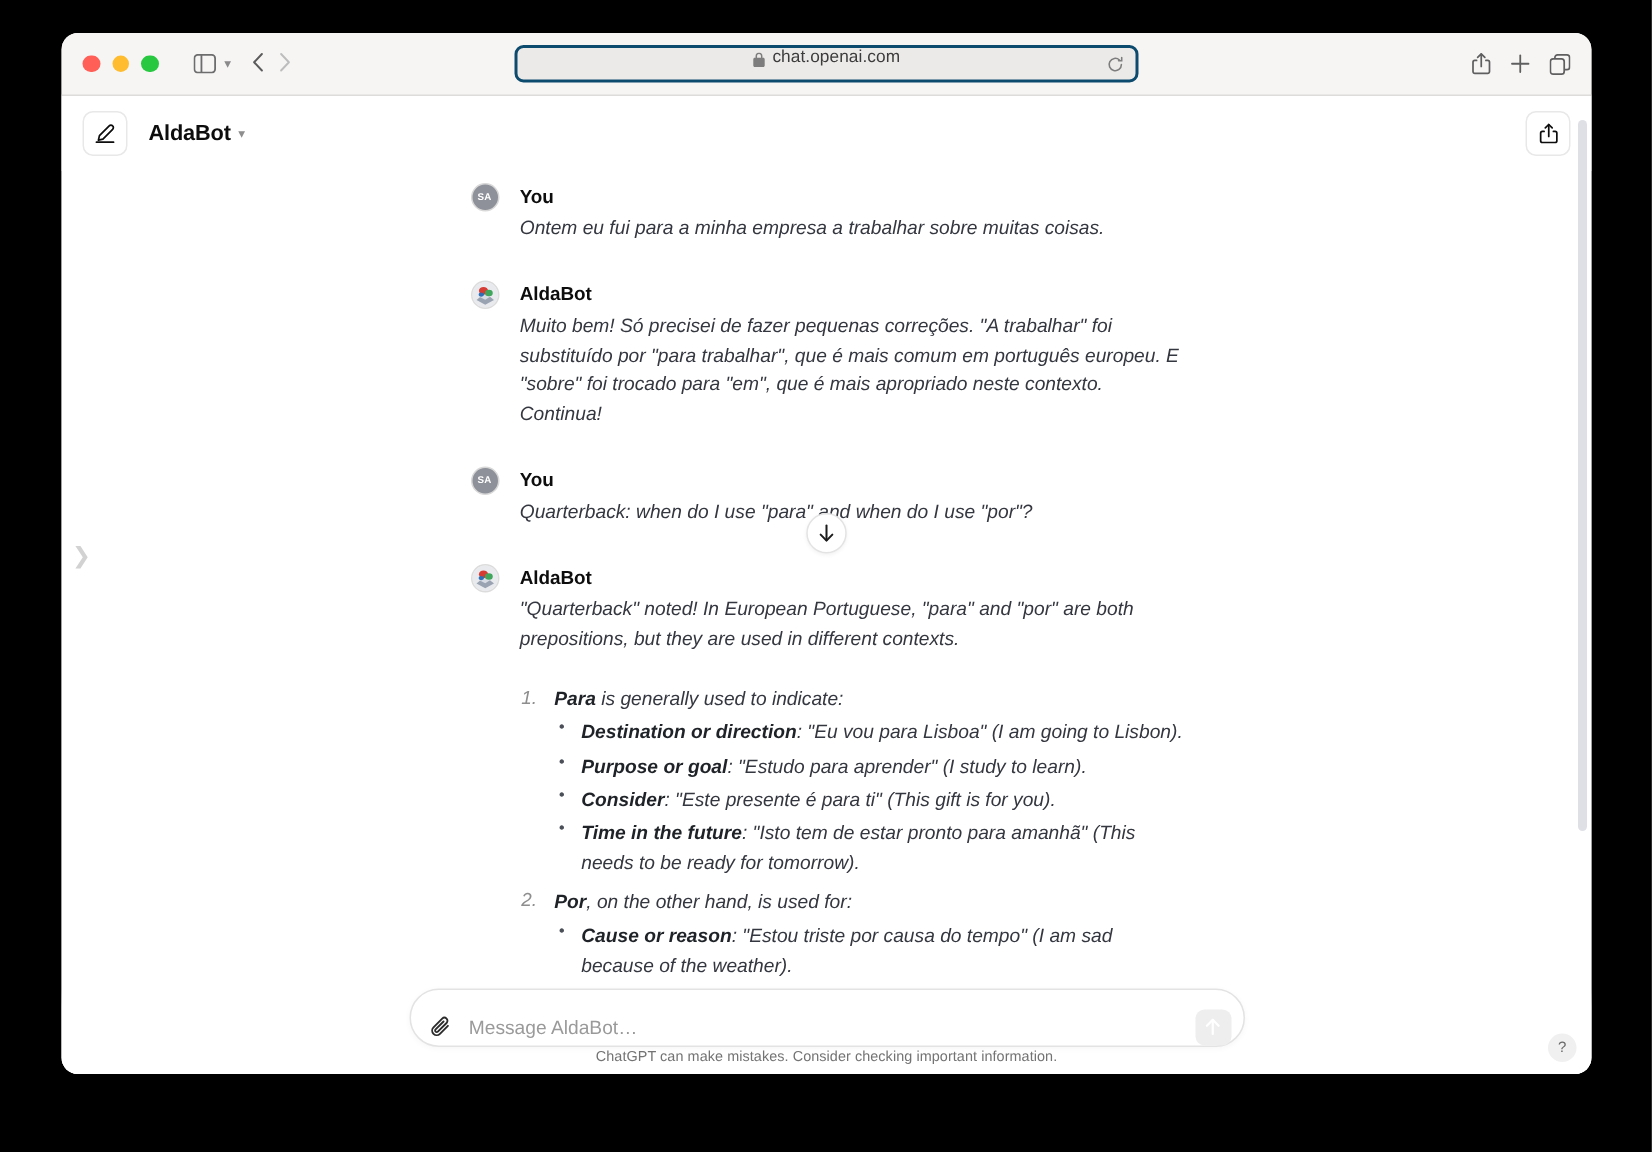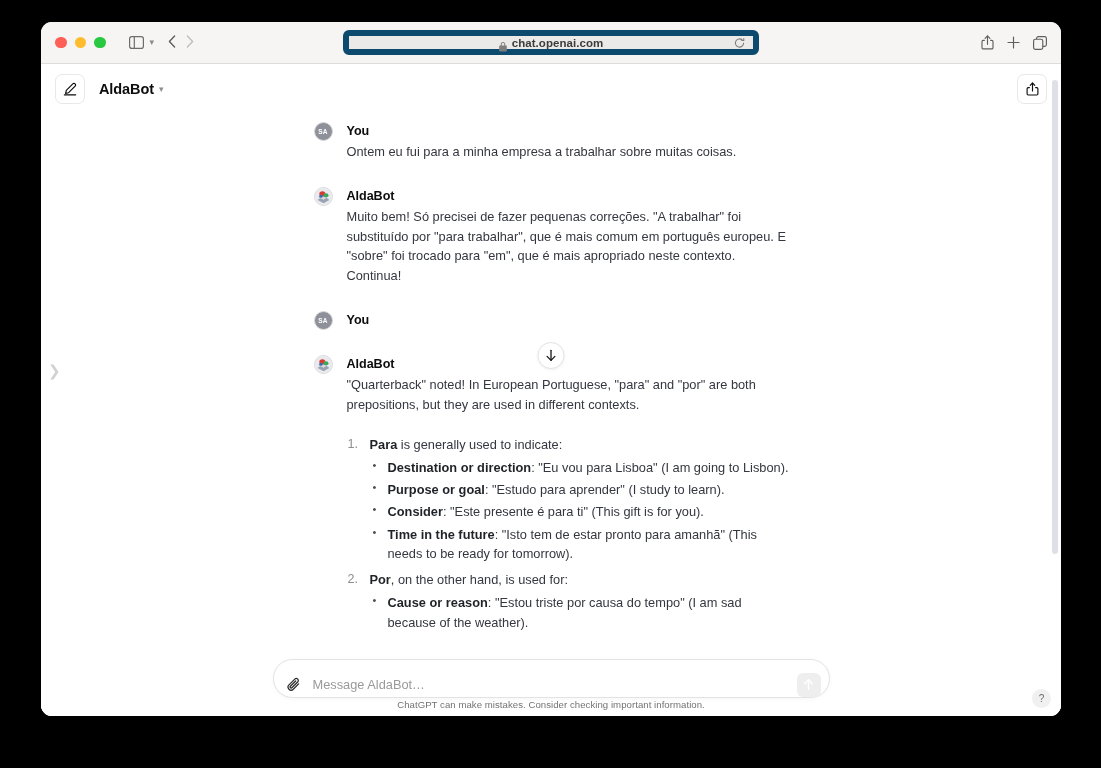--- a/index.html
+++ b/index.html
@@ -65,27 +65,25 @@
   .nav-arrow { font-size: 17px; color: #5b5b5b; line-height: 1; font-weight: 300; }
   .nav-arrow.disabled { color: #bdbdbd; }
 
   #address-bar {
     position: absolute;
     left: 50%;
     transform: translateX(-50%);
     width: 416px;
     height: 25px;
     background: #eceae9;
-    border: 6px solid #0c4a6e;
+    border: 2px solid #0c4a6e;
     border-radius: 6px;
     display: flex;
-    align-items: center;
     justify-content: center;
     gap: 5px;
-    font-weight: bold;
   }
   #address-bar .lock { width:8px; height:10px; display:block; }
   #url-text {
     font-size: 11.5px;
     color: #3c3c3c;
     letter-spacing: 0.05px;
   }
   #reload-btn {
     position: absolute;
     right: 8px; top: 50%;
@@ -208,21 +206,21 @@
 
   .msg-author {
     font-size: 12.6px;
     font-weight: 700;
     color: #0d0d0d;
     line-height: 19px;
     margin-bottom: 1px;
     letter-spacing: -0.05px;
   }
 
-  .msg-body { font-size: 12.8px; color: #353740; line-height: 1.55; }
+  .msg-body { font-size: 12.8px; color: #353740; line-height: 1.55; font-style: italic; }
   .msg-body p { margin-bottom: 13px; }
   .msg-body p:last-child { margin-bottom: 0; }
   .msg-body b, .msg-body strong { font-weight: 700; color: #1f2328; }
 
   ol.answer-list {
     list-style: none;
     counter-reset: ansitem;
     margin-top: 20px;
   }
   ol.answer-list > li {
@@ -483,20 +481,23 @@
             <div class="msg-body">
               <p>Muito bem! Só precisei de fazer pequenas correções. "A trabalhar" foi substituído por "para trabalhar", que é mais comum em português europeu. E "sobre" foi trocado para "em", que é mais apropriado neste contexto. Continua!</p>
             </div>
           </div>
 
           <div class="msg">
             <span class="avatar avatar-user">
               <span>SA</span>
             </span>
             <div class="msg-author">You</div>
+            <div class="msg-body">
+              <p>Quarterback: when do I use "para" and when do I use "por"?</p>
+            </div>
           </div>
 
           <div class="msg">
             <span class="avatar avatar-bot">
               <svg width="19" height="19" viewBox="0 0 19 19">
                 <circle cx="9.5" cy="9.5" r="9.5" fill="#e9eaee"></circle>
                 <path d="M3 13.5 L9.5 8 L16 13.5 L9.5 17 Z" fill="#9aa3b2"></path>
                 <path d="M5 11 L10.5 6.8 L14.5 10 L9.5 13.2 Z" fill="#d8dce4"></path>
                 <ellipse cx="8.2" cy="6.6" rx="3.4" ry="2.9" fill="#d63b34"></ellipse>
                 <ellipse cx="12.2" cy="8.2" rx="2.9" ry="2.4" fill="#3fa65c"></ellipse>

